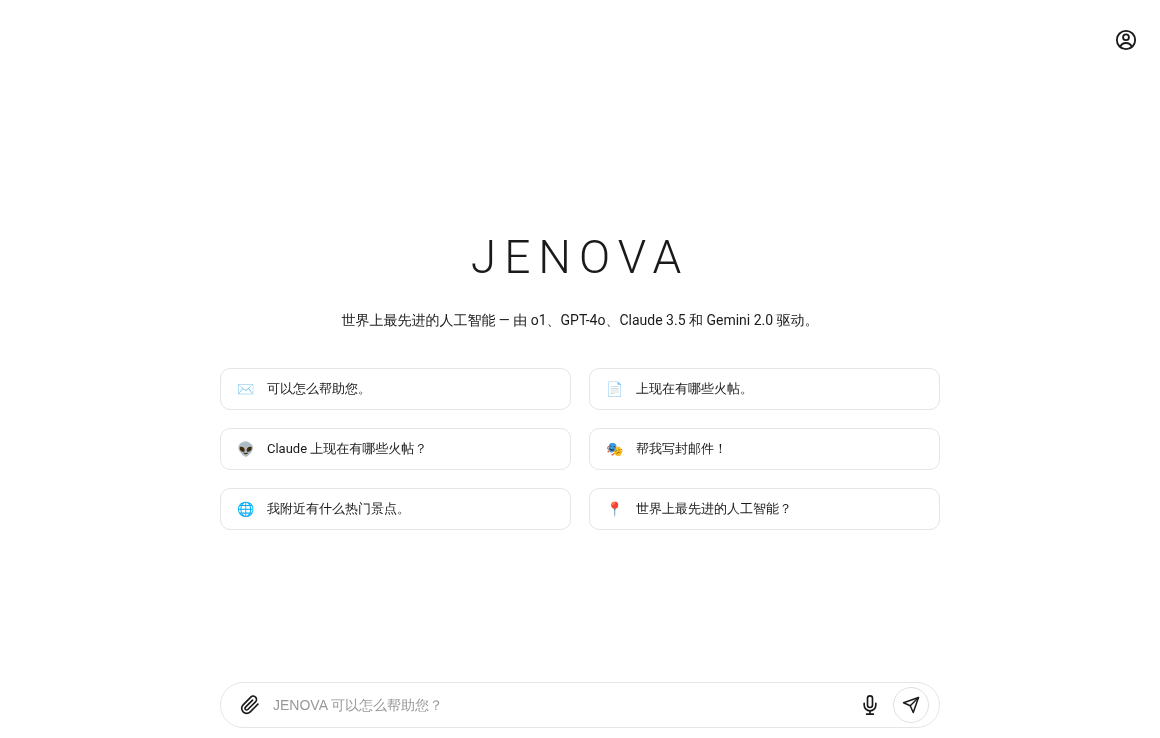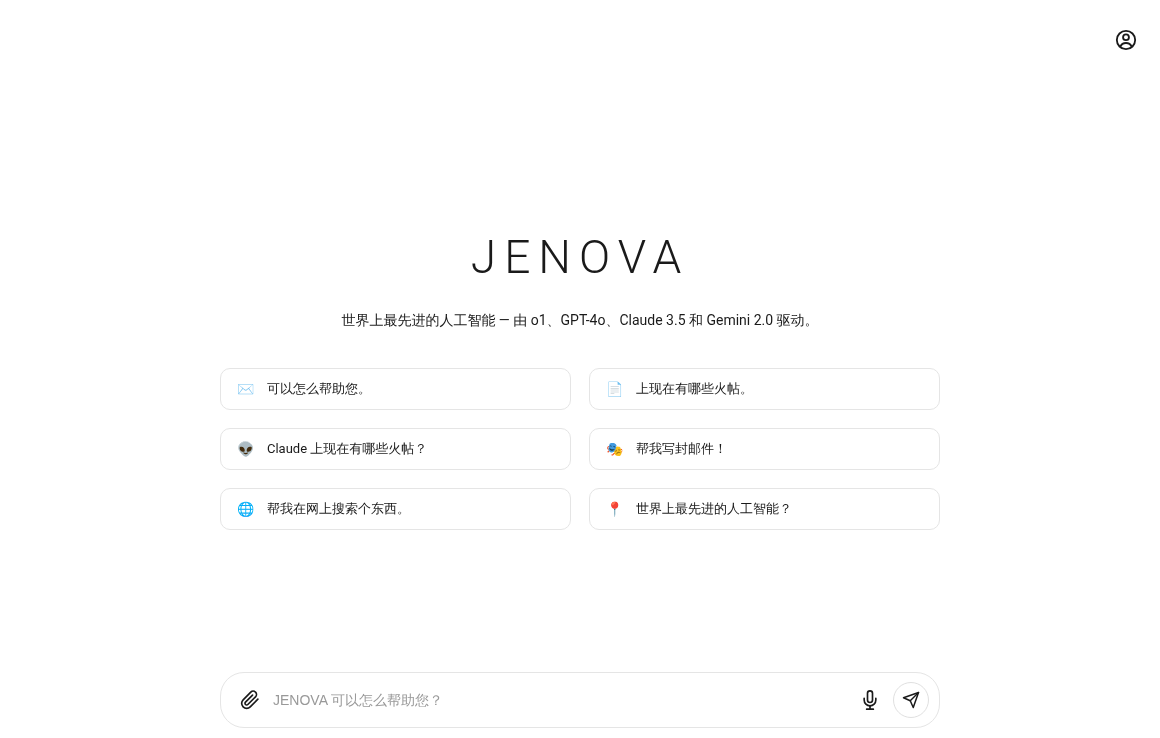--- a/index.html
+++ b/index.html
@@ -88,21 +88,21 @@
       justify-content: center;
       font-size: 14px;
     }
     
     .input-bar {
       position: absolute;
       bottom: 10px;
       left: 50%;
       transform: translateX(-50%);
       width: 720px;
-      height: 56px;
+      height: 46px;
       border: 1px solid #e5e5e5;
       border-radius: 24px;
       display: flex;
       align-items: center;
       padding: 0 10px 0 18px;
       background: #ffffff;
       gap: 12px;
     }
     
     .attach-btn {
@@ -180,21 +180,21 @@
     <div class="suggestion-card">
       <span class="suggestion-icon">👽</span>
       <span>Claude 上现在有哪些火帖？</span>
     </div>
     <div class="suggestion-card">
       <span class="suggestion-icon">🎭</span>
       <span>帮我写封邮件！</span>
     </div>
     <div class="suggestion-card">
       <span class="suggestion-icon">🌐</span>
-      <span>帮我在网上搜索个东西。</span>
+      <span>我附近有什么热门景点。</span>
     </div>
     <div class="suggestion-card">
       <span class="suggestion-icon">📍</span>
       <span>世界上最先进的人工智能？</span>
     </div>
   </div>
 </div>
 
 <div class="input-bar">
   <div class="attach-btn">

